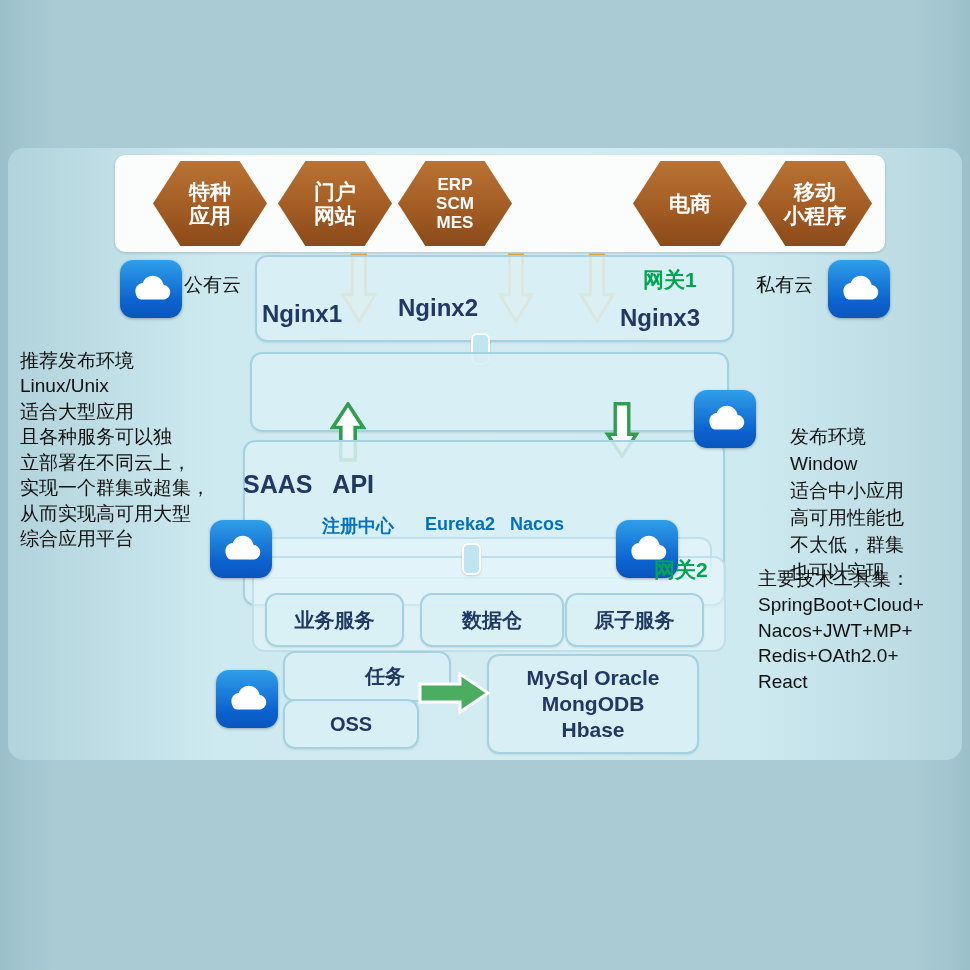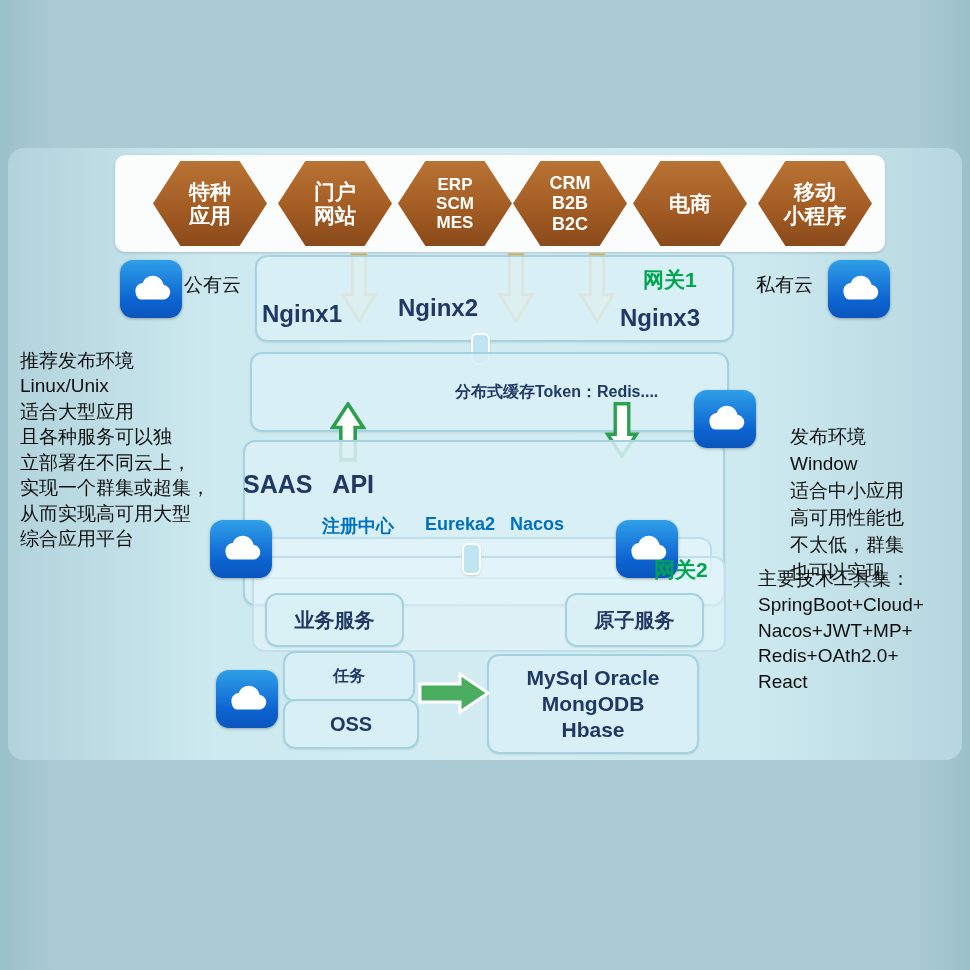--- a/index.html
+++ b/index.html
@@ -62,23 +62,20 @@
 
   <div class="topbar"></div>
 
   <div class="hex" style="left:153px;"><span class="pre">特种
 应用</span></div>
   <div class="hex" style="left:278px;"><span class="pre">门户
 网站</span></div>
   <div class="hex small" style="left:398px;"><span class="pre">ERP
 SCM
 MES</span></div>
-  <div class="hex mid" style="left:513px;"><span class="pre">CRM
-B2B
-B2C</span></div>
   <div class="hex" style="left:633px;"><span class="pre">电商</span></div>
   <div class="hex" style="left:758px;"><span class="pre">移动
 小程序</span></div>
 
   <svg class="abs" style="left:340px;top:251px;" width="38" height="76" viewBox="0 0 40 76">
     <polygon points="13,2 27,2 27,44 37,44 20,72 3,44 13,44" fill="#fdf4d2" stroke="#e6a23c" stroke-width="3"></polygon>
   </svg>
   <svg class="abs" style="left:497px;top:251px;" width="38" height="76" viewBox="0 0 40 76">
     <polygon points="13,2 27,2 27,44 37,44 20,72 3,44 13,44" fill="#fdf4d2" stroke="#e6a23c" stroke-width="3"></polygon>
   </svg>
@@ -88,21 +85,20 @@
 
   <div class="box" style="left:255px;top:255px;width:475px;height:83px;"></div>
   <div class="abs navy" style="left:262px;top:300px;font-size:24px;">Nginx1</div>
   <div class="abs navy" style="left:398px;top:294px;font-size:24px;">Nginx2</div>
   <div class="abs navy" style="left:620px;top:304px;font-size:24px;">Nginx3</div>
   <div class="abs green" style="left:643px;top:266px;font-size:21px;">网关1</div>
 
   <div class="connector" style="left:471px;top:333px;"></div>
 
   <div class="box" style="left:250px;top:352px;width:475px;height:76px;"></div>
-  <div class="abs navy" style="left:455px;top:382px;font-size:16px;">分布式缓存Token：Redis....</div>
 
   <svg class="abs" style="left:330px;top:402px;" width="36" height="60" viewBox="0 0 40 66">
     <polygon points="20,2 37,28 28,28 28,64 12,64 12,28 3,28" fill="#ffffff" stroke="#2e9e4f" stroke-width="4"></polygon>
   </svg>
   <svg class="abs" style="left:604px;top:402px;" width="36" height="56" viewBox="0 0 40 66">
     <polygon points="12,2 28,2 28,38 37,38 20,64 3,38 12,38" fill="#ffffff" stroke="#2e9e4f" stroke-width="4"></polygon>
   </svg>
 
   <div class="box" style="left:243px;top:440px;width:478px;height:162px;"></div>
   <div class="abs navy prewrap" style="left:243px;top:470px;width:478px;font-size:25px;text-align:left;">SAAS   API</div>
@@ -110,25 +106,28 @@
   <div class="abs blue prewrap" style="left:425px;top:514px;font-size:18px;">Eureka2   Nacos</div>
 
   <div class="softbox" style="left:256px;top:537px;width:452px;height:38px;"></div>
   <div class="softbox" style="left:252px;top:556px;width:470px;height:92px;"></div>
   <div class="abs green" style="left:654px;top:556px;font-size:21px;z-index:6;">网关2</div>
   <div class="connector" style="left:462px;top:543px;"></div>
 
   <div class="box center navy" style="left:265px;top:593px;width:135px;height:50px;font-size:20px;z-index:3;">
       <span>业务服务</span>
     </div>
+  <div class="box center navy" style="left:420px;top:593px;width:140px;height:50px;font-size:20px;z-index:3;">
+      <span>数据仓</span>
+    </div>
   <div class="box center navy" style="left:565px;top:593px;width:135px;height:50px;font-size:20px;z-index:3;font-family:Liberation Mono, monospace;">
       <span>原子服务</span>
     </div>
 
-  <div class="box center navy" style="left:283px;top:651px;width:128px;height:47px;font-size:16px;z-index:3;">
+  <div class="box center navy" style="left:283px;top:651px;width:128px;height:47px;font-size:20px;z-index:3;padding-left:36px;">
       <span>任务</span>
     </div>
   <div class="box center navy" style="left:283px;top:699px;width:132px;height:46px;font-size:20px;z-index:3;">
       <span>OSS</span>
     </div>
 
   <svg class="abs" style="left:418px;top:670px;z-index:4;" width="74" height="46" viewBox="0 0 74 46">
     <polygon points="2,14 42,14 42,4 70,23 42,42 42,32 2,32" fill="#4aad5f" stroke="#ffffff" stroke-width="3"></polygon>
   </svg>
 

